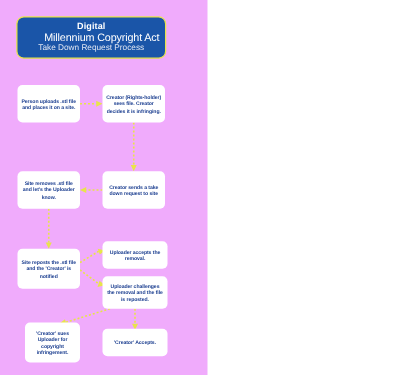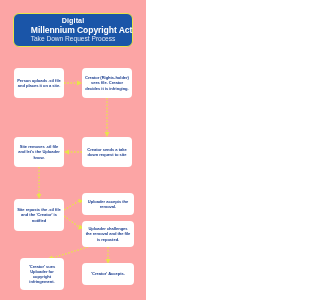--- a/index.html
+++ b/index.html
@@ -7,22 +7,23 @@
     padding: 0;
     background: #ffffff;
   }
   body {
     font-family: "Liberation Sans", sans-serif;
   }
   .poster {
     position: relative;
     width: 146px;
     height: 300px;
-    background: #fca5a5;
+    background: #f0abfc;
     overflow: hidden;
+    padding-left: 20px;
   }
 
   
   .header {
     position: absolute;
     left: 13px;
     top: 13px;
     width: 120px;
     height: 34px;
     background: #1a55a8;
@@ -37,21 +38,21 @@
   }
   .header .t1 {
     color: #ffffff;
     font-weight: bold;
     font-size: 7.2px;
     line-height: 8.4px;
     letter-spacing: 0.1px;
   }
   .header .t2 {
     color: #ffffff;
-    font-weight: bold;
+    font-weight: normal;
     font-size: 8.6px;
     line-height: 10px;
     letter-spacing: -0.1px;
     white-space: nowrap;
     margin-left: 17px;
   }
   .header .t3 {
     color: #dfe6f2;
     font-size: 6.6px;
     line-height: 8.4px;

